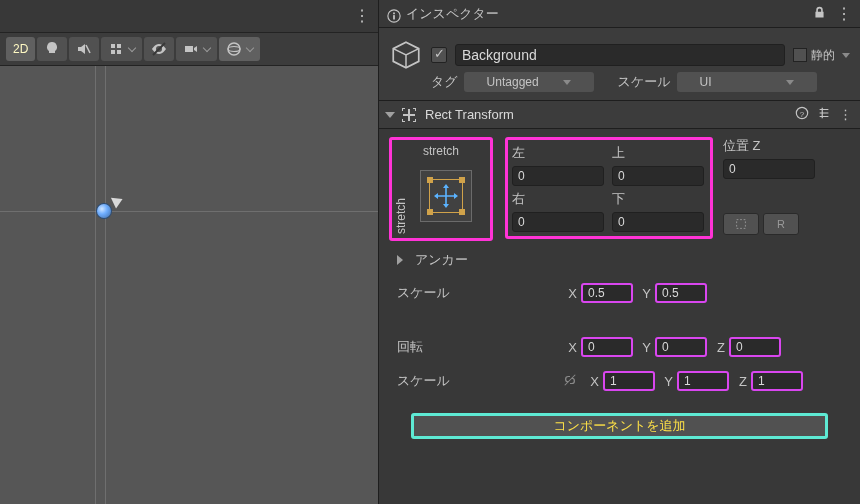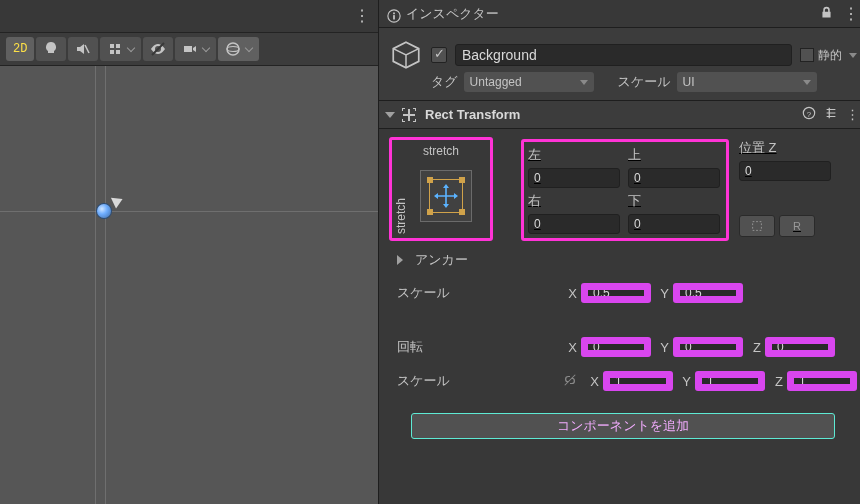--- a/index.html
+++ b/index.html
@@ -4,21 +4,21 @@
 <style>
   * { box-sizing: border-box; margin: 0; padding: 0; font-family: "Hiragino Sans", "Meiryo", sans-serif; }
   body { width: 860px; height: 504px; background: #383838; overflow: hidden; display: flex; position: relative; }
 
   
   .scene { flex: 0 0 378px; background: #383838; position: relative; }
   .toolbar-lip { position: absolute; top: 0; left: 0; right: 0; height: 28px; background: #383838; }
   .vdots { position: absolute; top: 6px; right: 10px; color: #c4c4c4; font-size: 16px; letter-spacing: -2px; cursor: pointer; }
   .scene-toolbar { position: absolute; top: 32px; left: 0; right: 0; height: 34px; background: #3c3c3c; display: flex; align-items: center; padding: 0 6px; gap: 2px; border-top: 1px solid #232323; border-bottom: 1px solid #232323;}
   .tbtn { height: 24px; min-width: 28px; background: #515151; border-radius: 3px; display: flex; align-items: center; justify-content: center; color: #c4c4c4; font-size: 12px; padding: 0 7px; }
-  .tbtn.active { background: #606060; color:#fde047;font-family:Liberation Mono, monospace; }
+  .tbtn.active { background: #606060; color:#fef9c3; }
   .tbtn svg { width: 16px; height: 16px; }
   .ticon { fill: #c4c4c4; }
   .drop-caret { width:6px; height:6px; border-right:1px solid #999; border-bottom:1px solid #999; transform: rotate(45deg); margin-left:5px; margin-bottom:3px; }
 
   .viewport { position: absolute; top: 66px; left: 0; right: 0; bottom: 0; background: #565656; }
   .grid-v { position: absolute; top:0; bottom:0; width:1px; background: rgba(200,200,200,0.22); }
   .grid-h { position: absolute; left:0; right:0; height:1px; background: rgba(200,200,200,0.22); }
   .gizmo-node { position:absolute; width:14px; height:14px; border-radius:50%; background: radial-gradient(circle at 35% 35%, #cfe5ff 0%, #6faeff 40%, #3d6aa5 100%); box-shadow: 0 0 0 1px #2a4d78; }
   .gizmo-flag { position:absolute; width:0; height:0; border-left: 10px solid #d9d9d9; border-top: 6px solid transparent; border-bottom: 6px solid transparent; transform: rotate(-25deg);}
   
@@ -34,37 +34,37 @@
   .cube-icon { width:34px; height:34px; }
   .go-check { width:16px; height:16px; appearance:none; background:#515151; border:1px solid #222; border-radius:2px; position:relative; }
   .go-check:checked::after{ content:'✓'; position:absolute; top:-2px; left:2px; color:#c4c4c4; font-size:13px;}
   .name-field { flex:1; height:22px; background:#2a2a2a; border:1px solid #202020; border-radius:3px; color:#d9d9d9; padding:0 6px; font-size:14px; }
   .static-group { display:flex; align-items:center; gap:4px; color:#c4c4c4; font-size:12px;}
   .static-cb { width:14px; height:14px; background:#515151; border:1px solid #222; }
   .sdrop-caret { width:0;height:0;border-left:4px solid transparent;border-right:4px solid transparent;border-top:5px solid #8a8a8a; margin-left:3px;}
 
   .go-row2 { display:flex; align-items:center; gap:6px; padding-left:42px;}
   .field-label { color:#c4c4c4; font-size:13px; }
-  .dd { height:20px; background:#515151; border-radius:3px; color:#c4c4c4; font-size:12px; display:flex; align-items:center; padding:0 6px; position:relative;}
+  .dd { height:20px; background:#515151; border-radius:3px; color:#c4c4c4; font-size:12px; display:flex; align-items:center; padding:0 23px; position:relative;}
   .dd .dd-caret{ margin-left:auto; width:0;height:0;border-left:4px solid transparent;border-right:4px solid transparent;border-top:5px solid #8a8a8a;}
   .dd.tag{ width:130px; }
   .dd.layer{ width:140px; }
 
   .comp-header { height:28px; background:#3c3c3c; display:flex; align-items:center; padding:0 8px; gap:8px; border-bottom:1px solid #1e1e1e; color:#d9d9d9; font-size:13px;}
   .fold { width:0;height:0; border-top:5px solid transparent; border-bottom:5px solid transparent; border-left:6px solid #a0a0a0; transform: rotate(90deg);}
   .rt-icon { width:16px; height:16px; }
-  .comp-title { font-weight:700; }
+  .comp-title { font-weight:400; }
   .comp-spacer { flex:1;}
   .hicon { color:#c4c4c4; font-size:13px; cursor:pointer;}
 
   .comp-body { padding: 8px 10px 16px 10px; background:#383838;}
 
   
   .hl { border:3px solid #ff33d6; border-radius:3px; padding:4px; }
-  .upper { display:flex; gap:28px; align-items:flex-end;text-decoration:underline; }
+  .upper { display:flex; gap:12px; align-items:flex-start; }
   .anchor-wrap { position:relative; width:90px; height:90px; display:flex; align-items:center; justify-content:center;}
   .anchor-label-top { position:absolute; top:0; left:0; right:0; text-align:center; color:#c4c4c4; font-size:12px; }
   .anchor-label-left { position:absolute; left:-2px; top:0; bottom:0; display:flex; align-items:center; color:#c4c4c4; font-size:12px; writing-mode: vertical-rl; transform: rotate(180deg);}
   .anchor-box { width:52px; height:52px; background:#414141; border:1px solid #6b6b6b; position:relative; margin-top:14px; margin-left:10px;}
   .anchor-inner { position:absolute; inset:8px; border:1px solid #d0a24a; }
   .anchor-inner::before, .anchor-inner::after { content:''; position:absolute; background:#d0a24a; }
   .anc-corner{ position:absolute; width:6px;height:6px; background:#d0a24a;}
   .anc-tl{top:-3px;left:-3px}.anc-tr{top:-3px;right:-3px}.anc-bl{bottom:-3px;left:-3px}.anc-br{bottom:-3px;right:-3px}
   .anchor-cross svg{ position:absolute; top:50%; left:50%; transform:translate(-50%,-50%); }
 
@@ -74,25 +74,25 @@
   .num { height:20px; width:92px; background:#2a2a2a; border:1px solid #202020; border-radius:3px; color:#d9d9d9; font-size:12px; padding:0 5px;}
   .zcol { width:94px; display:flex; flex-direction:column; gap:4px;}
   .bp-row { display:flex; gap:4px; margin-top:30px;}
   .bp-btn { width:36px; height:22px; background:#515151; border:1px solid #2a2a2a; border-radius:3px; display:flex; align-items:center; justify-content:center; color:#999; font-size:11px;}
 
   .rows-below { margin-top:10px; display:flex; flex-direction:column; gap:14px; padding-left:8px;}
   .kv-row { display:flex; align-items:center; gap:6px; }
   .kv-row .rlabel { width:160px; color:#c4c4c4; font-size:13px; }
   .xyz-group { display:flex; align-items:center; gap:4px;}
   .axlabel { color:#c4c4c4; font-size:13px; width:14px; text-align:right;}
-  .num2 { height:20px; width:70px; background:#2a2a2a; border:7px solid #d946ef; border-radius:3px; color:#d9d9d9; font-size:12px; padding:0 5px;}
+  .num2 { height:20px; width:52px; background:#2a2a2a; border:2px solid #d946ef; border-radius:3px; color:#d9d9d9; font-size:12px; padding:0 5px;}
   .anchors-fold { width:0;height:0; border-top:5px solid transparent; border-bottom:5px solid transparent; border-left:6px solid #a0a0a0; margin-right:6px;}
   .link-icon { color:#8a8a8a; font-size:13px; margin-right:2px;}
 
-  .add-comp { margin: 22px 22px 0 22px; height:26px; background:#515151; border:1px solid #5eead4; border-radius:3px; color:#f0abfc; font-size:13px; display:flex; align-items:center; justify-content:center;}
+  .add-comp { margin: 22px 22px 0 22px; height:26px; background:#515151; border:3px solid #5eead4; border-radius:3px; color:#fde047; font-size:13px; display:flex; align-items:center; justify-content:center;}
 </style>
 </head>
 <body>
 
 <div class="scene">
   <div class="toolbar-lip">
     <span class="vdots">⋮</span>
   </div>
   <div class="scene-toolbar">
     <div class="tbtn active">2D</div>

